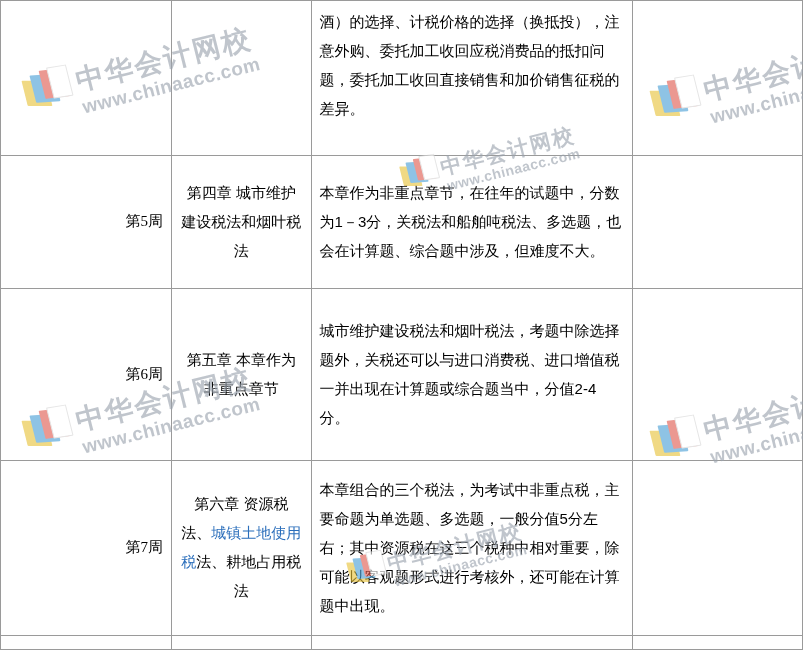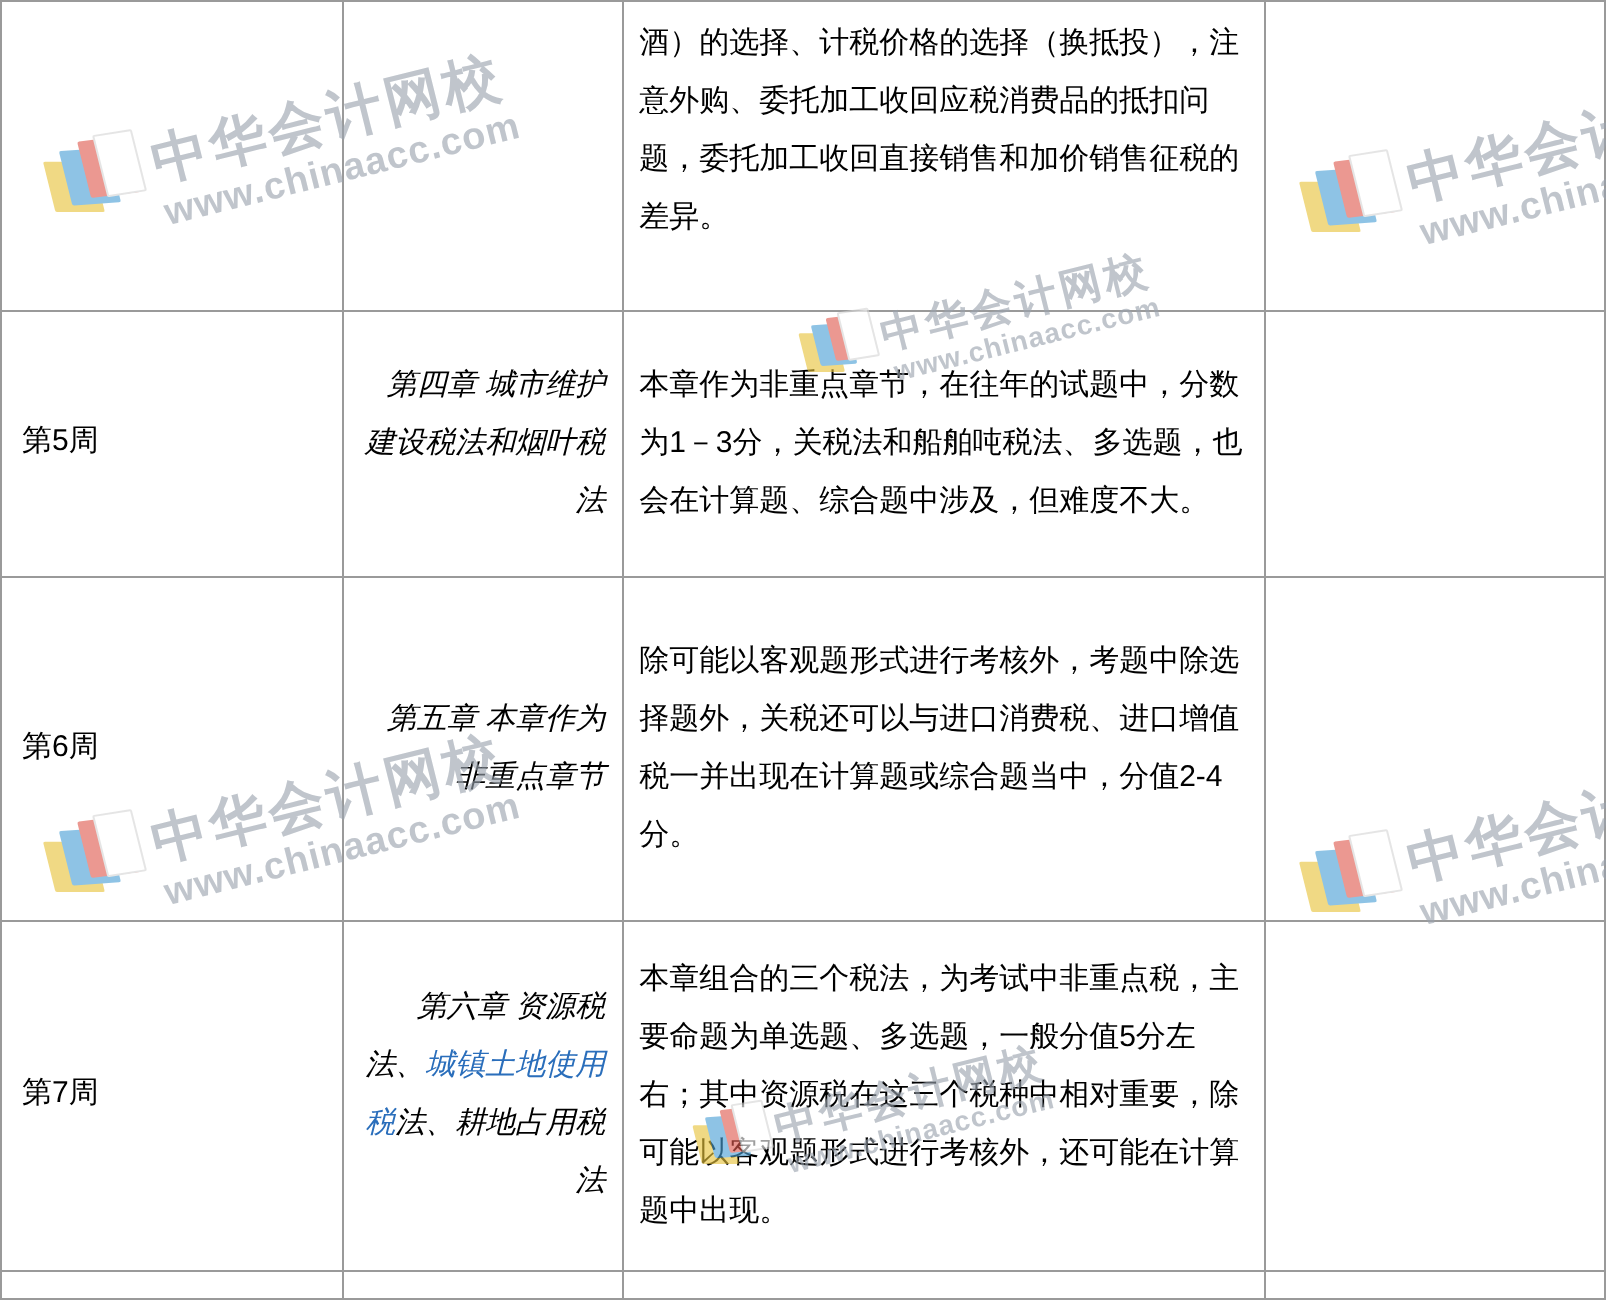--- a/index.html
+++ b/index.html
@@ -31,22 +31,22 @@
     font-size: 15px;
     line-height: 30px;
     color: #000000;
     background: transparent;
   }
   .col-week  { width: 141px; }
   .col-chap  { width: 115px; }
   .col-desc  { width: 265px; }
   .col-right { width: 140px; }
 
-  td.week   { text-align: left; padding-left: 10px; }
-  td.chap   { text-align: right; line-height: 29px; font-style: italic; }
+  td.week   { text-align: right; padding-left: 10px; font-family: Liberation Serif, serif; }
+  td.chap   { text-align: center; line-height: 29px; }
   td.desc   { text-align: left; line-height: 29px; }
   td.blank  { padding: 0; }
 
   
   tr.row-clip td { vertical-align: top; }
 
   .link {
     color: #2a6ebb;
     text-decoration: none;
   }
@@ -144,21 +144,21 @@
     </tr>
     <tr style="height:133px;">
       <td class="week">第5周</td>
       <td class="chap">第四章 城市维护建设税法和烟叶税法</td>
       <td class="desc">本章作为非重点章节，在往年的试题中，分数为1－3分，关税法和船舶吨税法、多选题，也会在计算题、综合题中涉及，但难度不大。</td>
       <td class="blank"></td>
     </tr>
     <tr style="height:172px;">
       <td class="week">第6周</td>
       <td class="chap">第五章  本章作为非重点章节</td>
-      <td class="desc">除可能以客观题形式进行考核外，考题中除选择题外，关税还可以与进口消费税、进口增值税一并出现在计算题或综合题当中，分值2-4分。</td>
+      <td class="desc">城市维护建设税法和烟叶税法，考题中除选择题外，关税还可以与进口消费税、进口增值税一并出现在计算题或综合题当中，分值2-4分。</td>
       <td class="blank"></td>
     </tr>
     <tr style="height:175px;">
       <td class="week">第7周</td>
       <td class="chap"><span>第六章   资源税法、</span><a class="link" href="#">城镇土地使用税</a><span>法、耕地占用税法</span></td>
       <td class="desc">本章组合的三个税法，为考试中非重点税，主要命题为单选题、多选题，一般分值5分左右；其中资源税在这三个税种中相对重要，除可能以客观题形式进行考核外，还可能在计算题中出现。</td>
       <td class="blank"></td>
     </tr>
     <tr style="height:14px;">
       <td class="week blank"></td>

